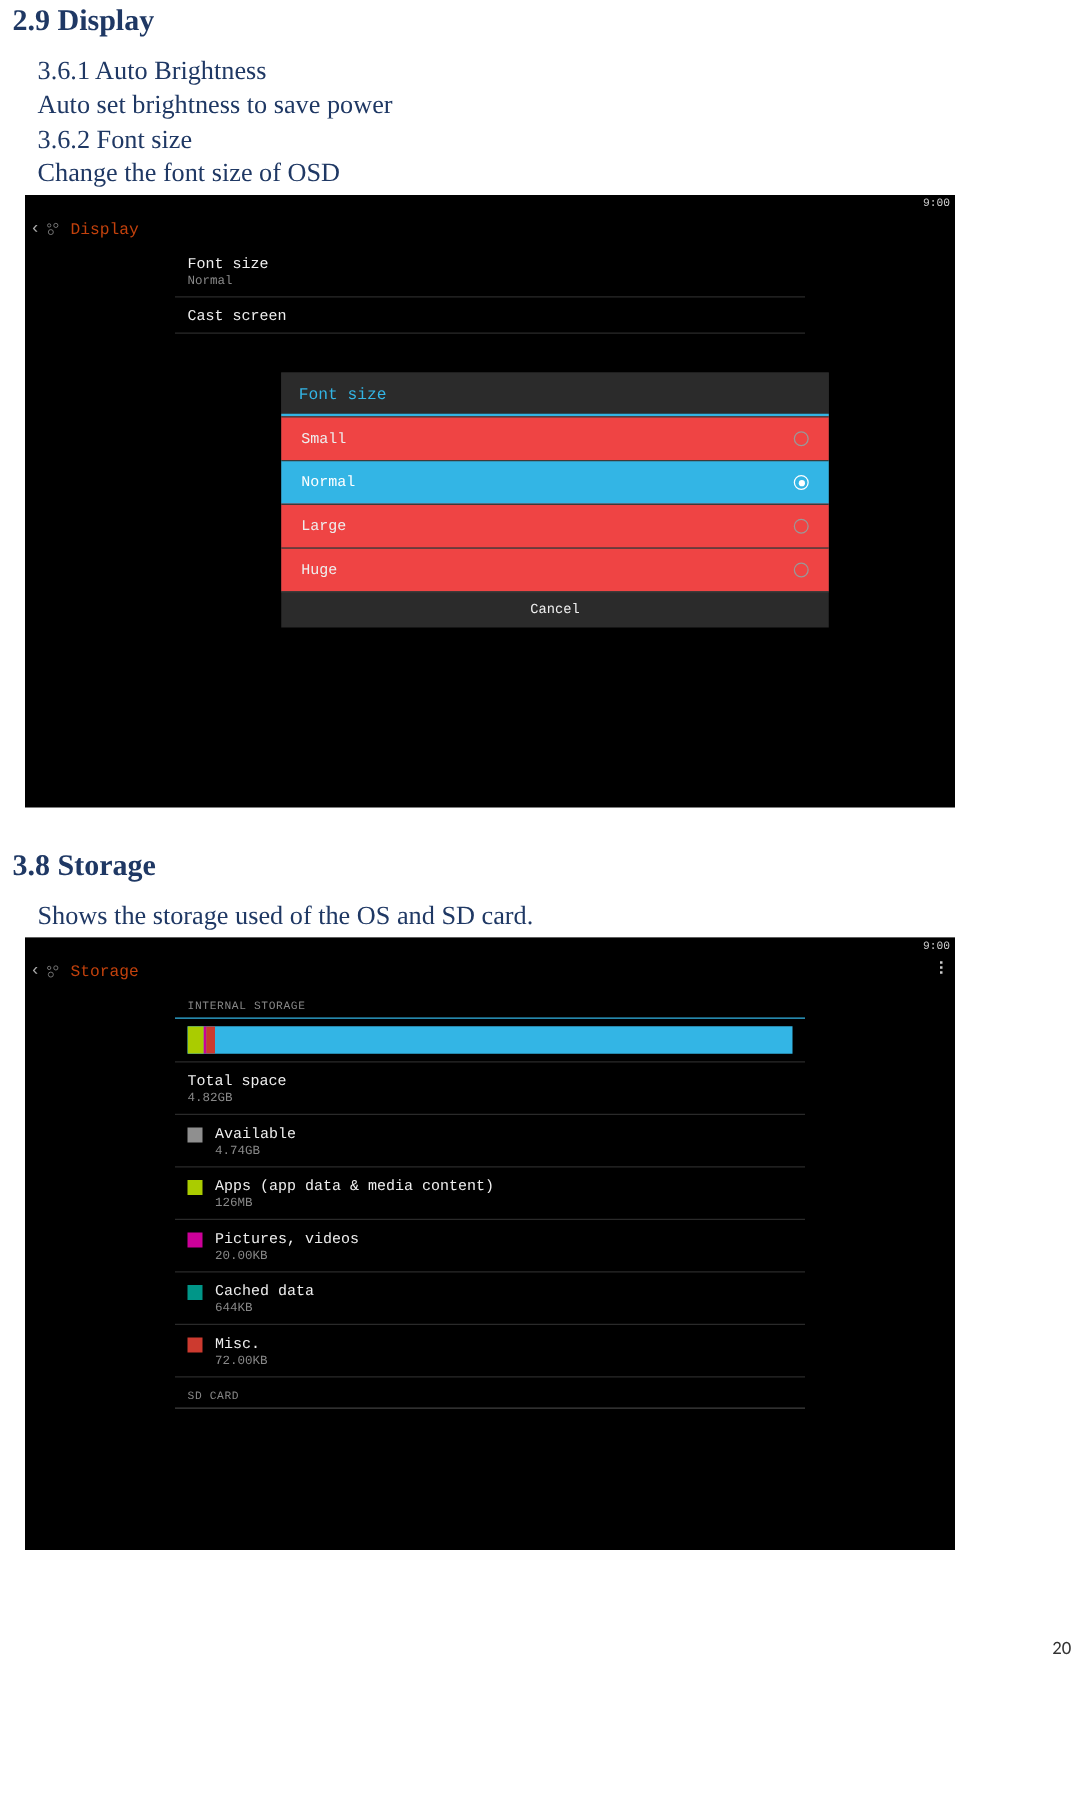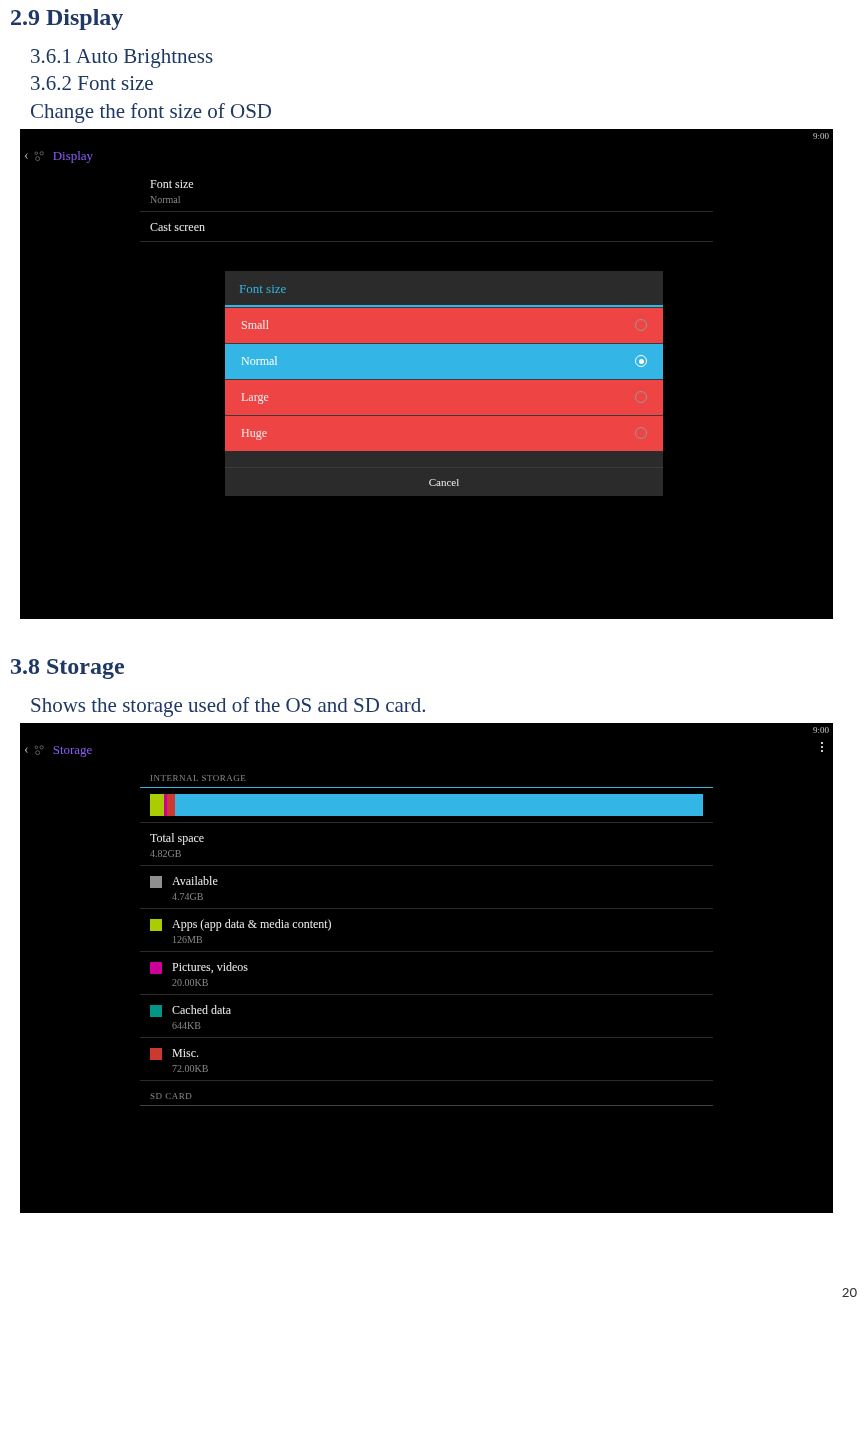--- a/index.html
+++ b/index.html
@@ -19,24 +19,24 @@
       margin-top: 4px;
       margin-bottom: 12px;
     }
     .body-text {
       font-size: 21px;
       color: #1f3864;
       margin-left: 20px;
       line-height: 1.3;
     }
     .screenshot {
-      width: 813px;
+      width: 744px;
       margin: 4px 10px 0 10px;
       background: #000;
-      font-family: Liberation Serif, serif;
+      font-family: Liberation Mono, monospace;
       position: relative;
     }
     
     .status-bar {
       height: 14px;
       background: #000;
       display: flex;
       justify-content: space-between;
       align-items: center;
       padding: 0 4px;
@@ -62,21 +62,21 @@
       color: #aaa;
       font-size: 14px;
       margin-right: 2px;
     }
     .ios-icon {
       width: 16px; height: 16px;
       margin-right: 6px;
       position: relative;
     }
     .ios-icon svg { width: 16px; height: 16px; }
-    .ab-title { color: #8b5cf6; font-size: 13px; }
+    .ab-title { color: #c2410c; font-size: 13px; }
     .overflow {
       position: absolute;
       right: 10px;
       top: 5px;
       display: flex;
       flex-direction: column;
       gap: 2px;
     }
     .overflow span {
       width: 2px; height: 2px; background: #ccc;
@@ -141,21 +141,20 @@
       width: 5px; height: 5px;
       background: #fff;
       border-radius: 50%;
     }
     .dlg-cancel {
       text-align: center;
       padding: 8px 0;
       font-size: 11px;
       color: #eee;
       border-top: 1px solid #3b3b3b;
-      margin-top: 16px;
     }
     
     .storage-body {
       padding: 0 120px;
     }
     .sect-header {
       color: #888;
       font-size: 9px;
       letter-spacing: 0.5px;
       padding: 10px 10px 4px 10px;
@@ -197,20 +196,21 @@
       color: #333;
       padding: 70px 8px 8px 0;
     }
   </style>
 </head>
 <body>
 
 <div class="page">
   <div class="section-heading">2.9 Display</div>
   <div class="body-text">3.6.1 Auto Brightness</div>
+  <div class="body-text">Auto set brightness to save power</div>
   <div class="body-text">3.6.2 Font size</div>
   <div class="body-text">Change the font size of OSD</div>
 
   <div class="screenshot" style="height:490px;">
     <div class="status-bar">
       <div class="status-left">
         <span>
           <svg viewBox="0 0 10 10">
               <path d="M5 8 L1 4 Q5 1 9 4 Z" fill="#ccc"></path>
             </svg>

